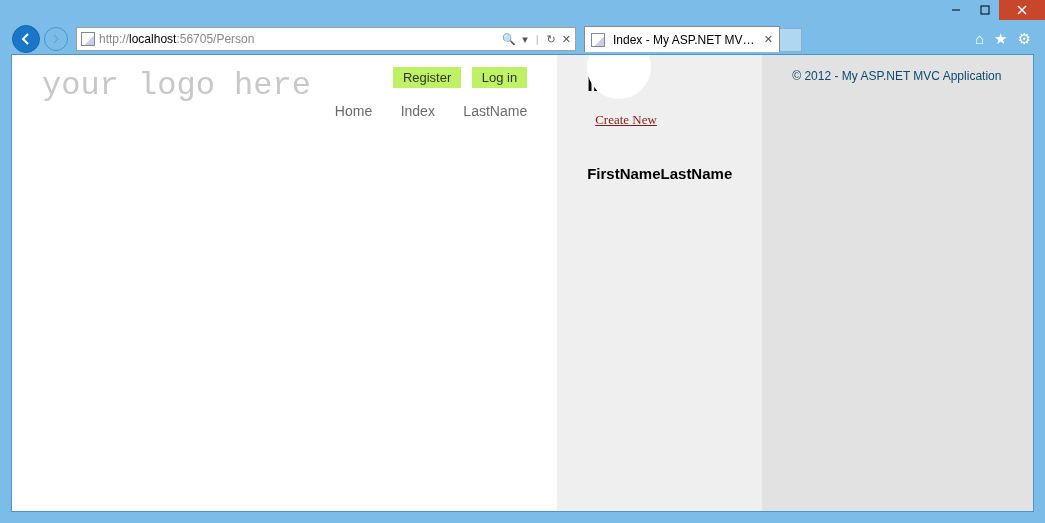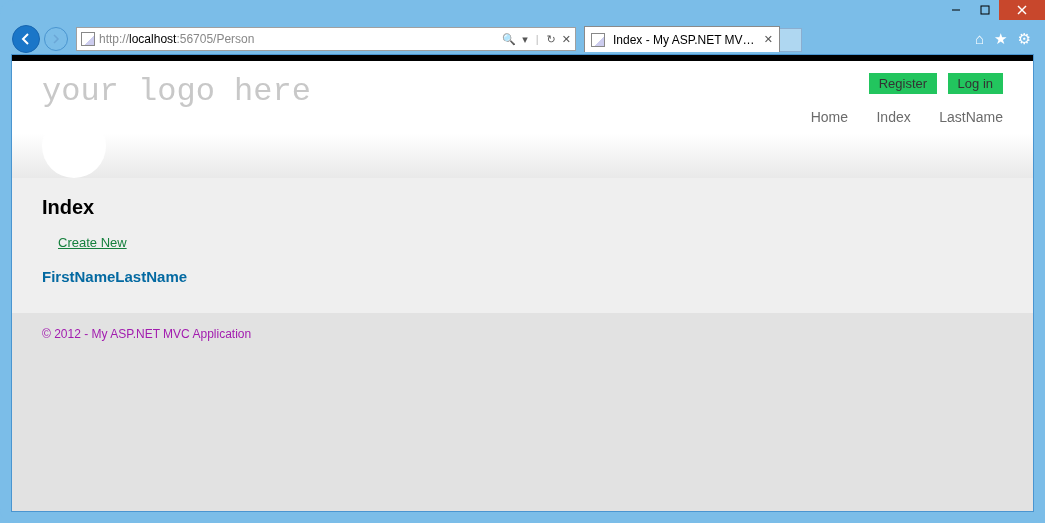--- a/index.html
+++ b/index.html
@@ -140,41 +140,41 @@
       font-size: 15px;
       padding-right: 6px;
     }
     .content-area {
       flex: 1;
       margin: 0 11px 11px 11px;
       background: #e2e2e2;
       border: 1px solid #4a95d0;
       overflow-y: auto;
       display: flex;
-      flex-direction: column;
+      flex-direction: row;
     }
     .black-bar { height: 6px; background: #000; }
     .site-header {
       background: #fff;
       padding: 12px 30px 8px 30px;
       display: flex;
       justify-content: space-between;
       align-items: flex-start;
     }
     .logo {
       font-family: "Consolas","Courier New",monospace;
       font-size: 32px;
       color: #c8c8c8;
       letter-spacing: 0px;
     }
     .header-right { text-align: right; }
     .auth-links { margin-bottom: 14px; }
     .auth-links a {
       display: inline-block;
-      background: #22c55e;
+      background: #bef264;
       color: #333;
       padding: 3px 10px;
       font-size: 13px;
       text-decoration: none;
       margin-left: 6px;
     }
     .nav-menu a {
       color: #6b6b6b;
       font-size: 14px;
       text-decoration: none;
@@ -199,38 +199,40 @@
       background: #efefef;
       padding: 18px 30px 28px 30px;
     }
     .main h2 {
       font-size: 20px;
       font-weight: 700;
       color: #000;
       margin-bottom: 14px;
     }
     .create-link {
-      color: #15803d;
+      color: #7f1d1d;
       text-decoration: underline;
       font-size: 13px;
       display: inline-block;
       margin-bottom: 18px;
-      margin-left: 16px;
+      margin-left: 8px;
+      font-family: Liberation Serif, serif;
     }
     .table-head {
       font-weight: 700;
       font-size: 15px;
-      color: #0369a1;
+      color: #000000;
+      margin-top: 19px;
     }
     .table-head span { display: inline; }
     .page-footer {
       background: #e2e2e2;
       padding: 14px 30px;
       font-size: 12px;
-      color: #a21caf;
+      color: #0c4a6e;
       flex: 1;
     }
   </style>
 </head>
 <body>
 
 <div class="window-frame">
   <div class="titlebar">
     <div class="titlebar-buttons">
       <div class="tb-btn">

